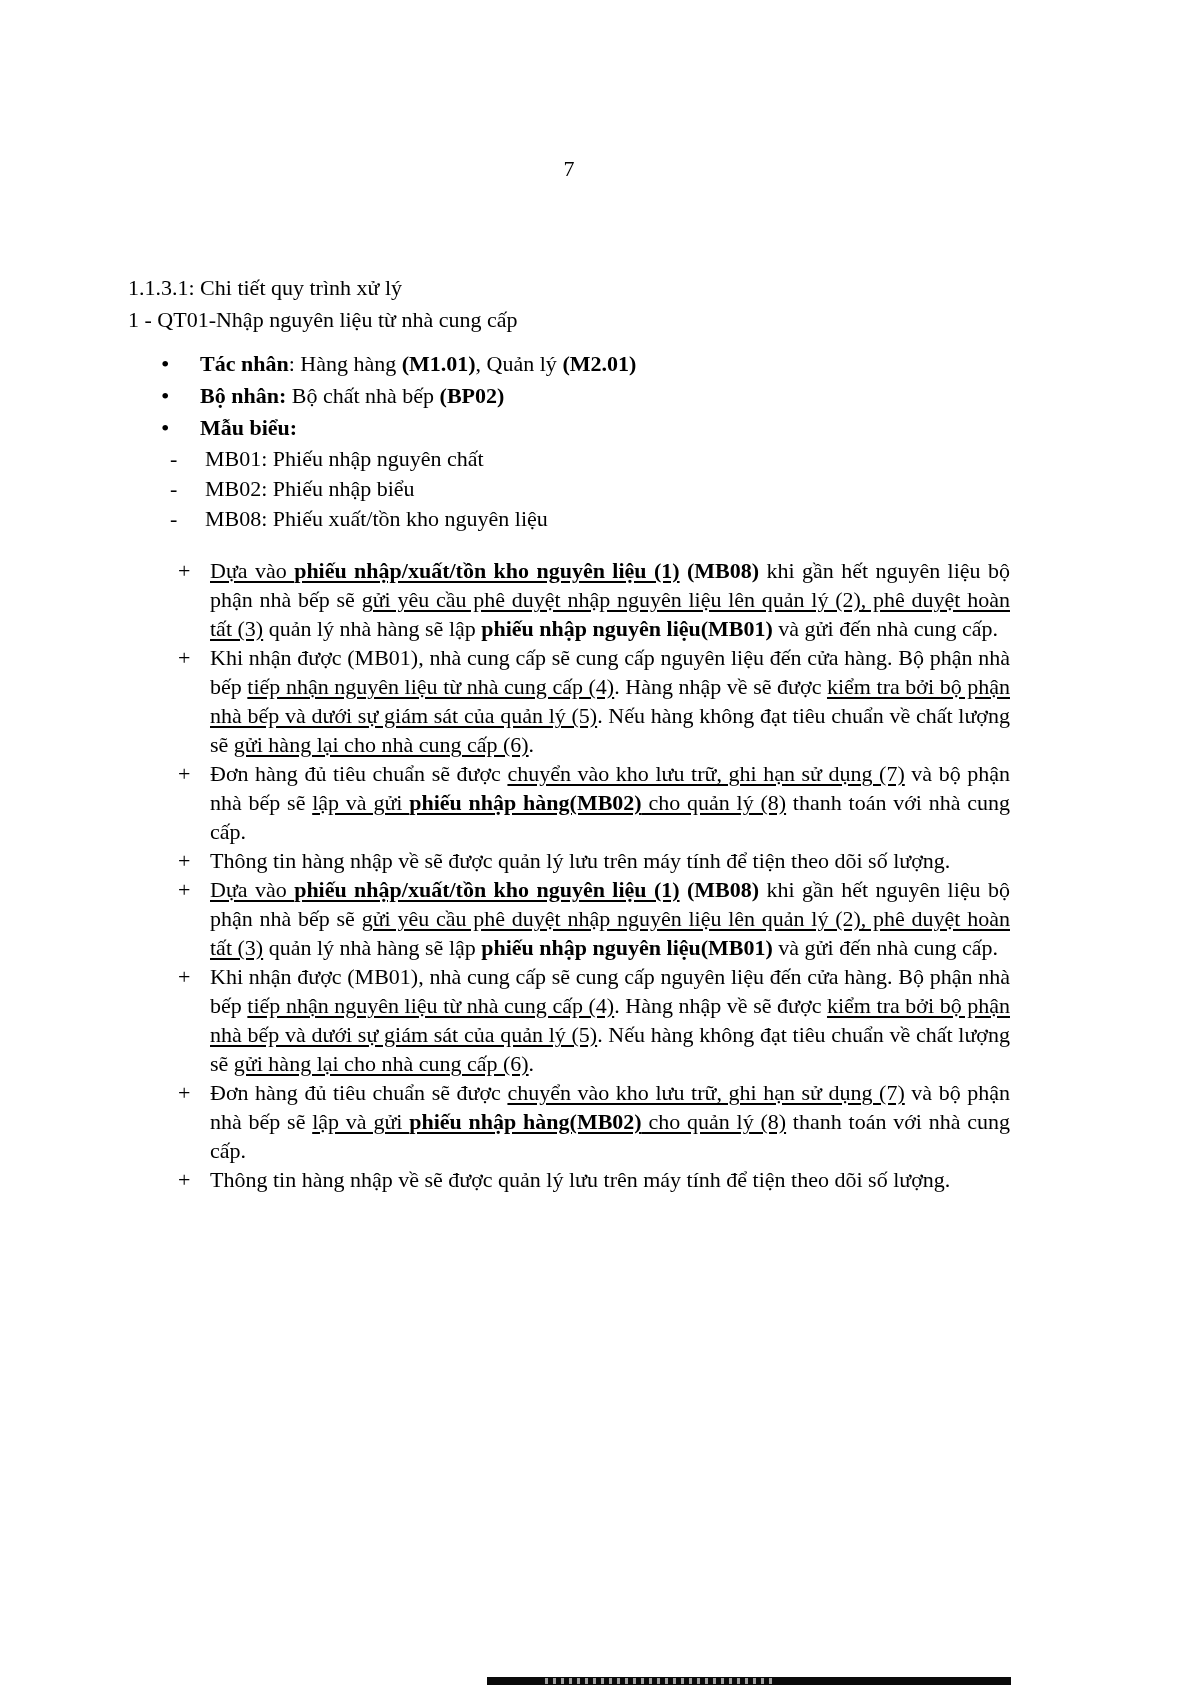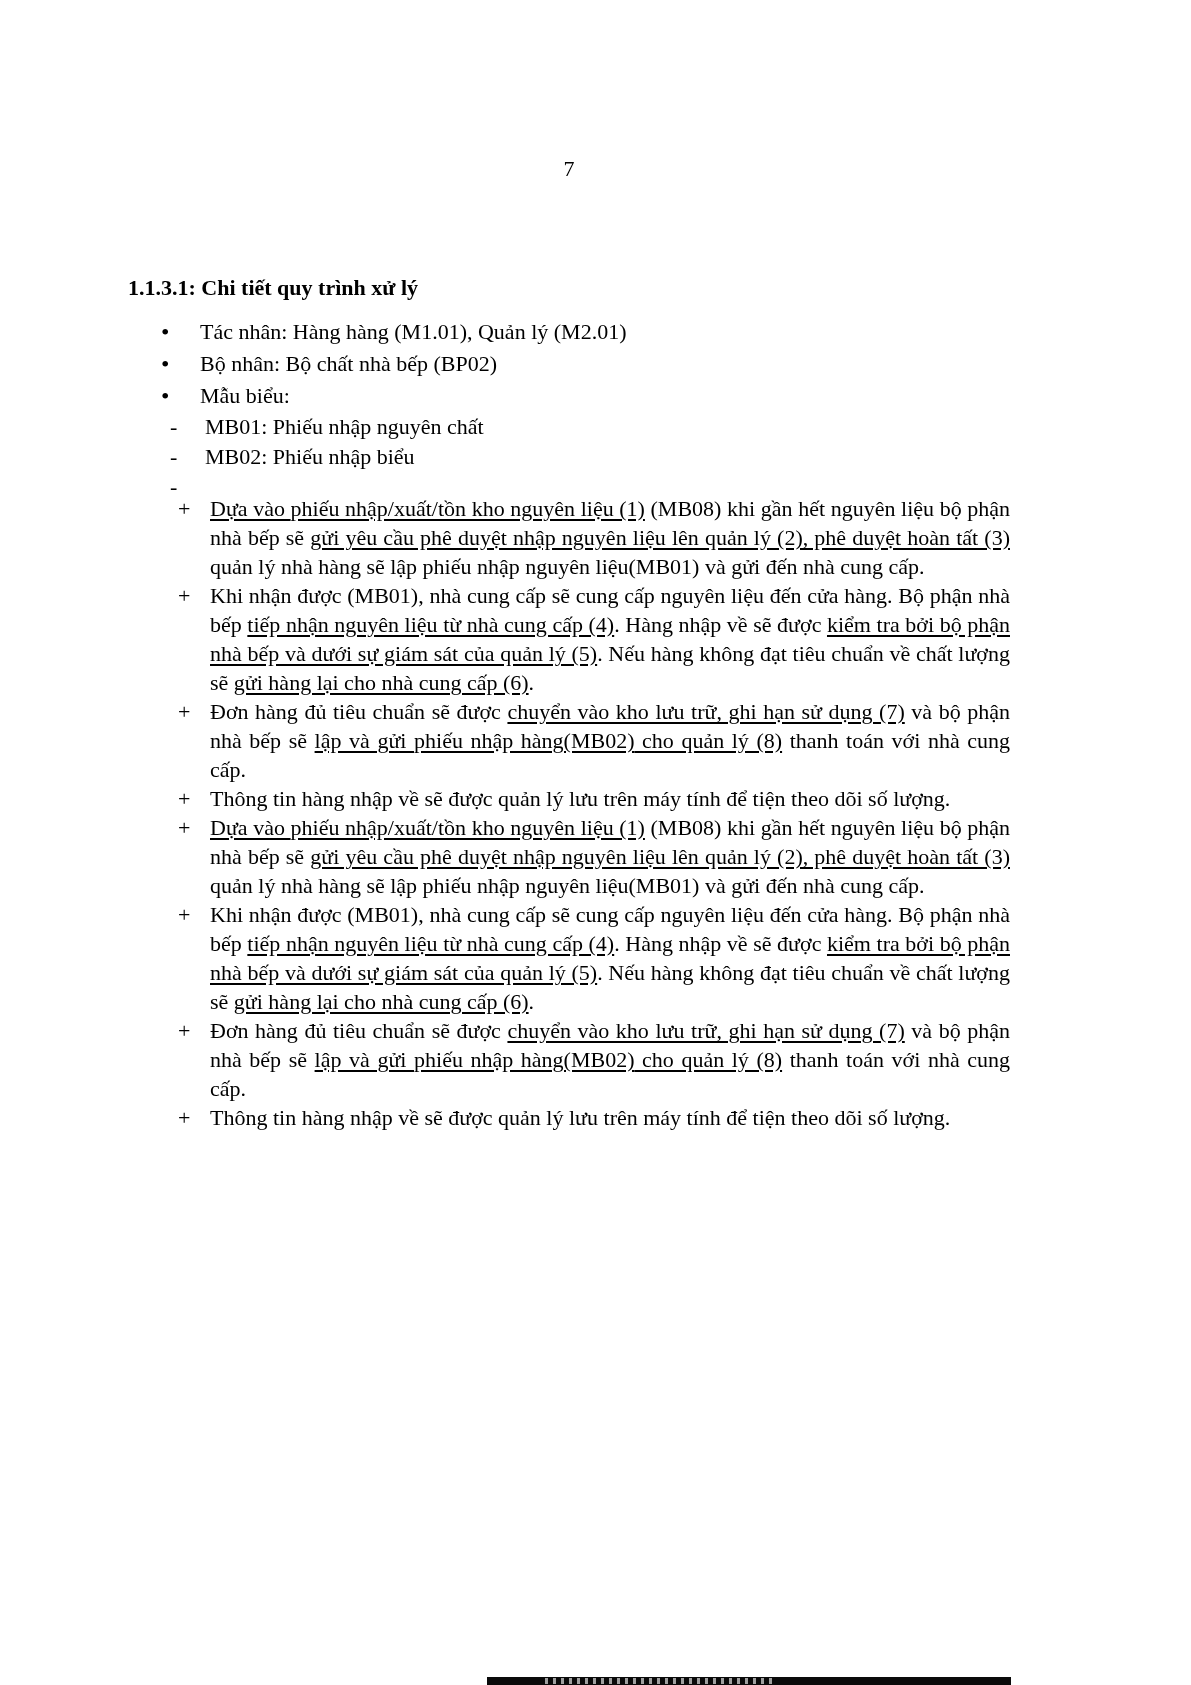--- a/index.html
+++ b/index.html
@@ -5,50 +5,51 @@
   * { margin:0; padding:0; box-sizing:border-box; }
   html,body { background:#ffffff; }
   body {
     width:1191px; height:1685px;
     position:relative; overflow:hidden;
     font-family:"Liberation Serif", serif;
     color:#000;
   }
   .page { padding:156px 181px 0 128px; }
   .page-number { text-align:center; font-size:22px; line-height:26px; margin-bottom:90px; }
-  .heading { font-size:22px; font-weight:bold; line-height:32px; }
+  .heading { font-size:22px; font-weight:normal; line-height:32px; }
   .bullet-list { margin-top:12px; }
   .li { position:relative; font-size:22px; }
   .bullet { padding-left:72px; line-height:32px; }
   .bullet .marker { position:absolute; left:33px; font-size:24px; }
   .dash { padding-left:77px; line-height:30px; }
   .dash .marker { position:absolute; left:42px; }
   .steps { margin-top:22px; }
   .step { padding-left:82px; line-height:29px; text-align:justify; }
   .step .marker { position:absolute; left:50px; }
-  .b { font-weight:normal; }
+  .b { font-weight:bold; }
   .u { text-decoration:underline; text-underline-offset:3px; }
   .bottom-bar {
     position:absolute; left:487px; bottom:0; width:524px; height:8px;
     background:#0a0a0a;
   }
   .bottom-bar-glyphs {
     position:absolute; left:58px; top:1px; width:230px; height:6px;
     background:repeating-linear-gradient(90deg,#b9b9b9 0 3px,transparent 3px 8px);
     opacity:.85;
   }
 </style>
 </head>
 <body>
 
 <div class="page">
 
   <div class="page-number">7</div>
 
   <div class="heading">1.1.3.1: Chi tiết quy trình xử lý</div>
+  <div class="heading">1 - QT01-Nhập nguyên liệu từ nhà cung cấp</div>
 
   <div class="bullet-list">
 
       <div class="li bullet">
         <span class="marker">•</span>
         <span><span class="b">Tác nhân</span><span>: Hàng hàng </span><span class="b">(M1.01)</span><span>, Quản lý </span><span class="b">(M2.01)</span></span>
       </div>
 
       <div class="li bullet">
         <span class="marker">•</span>
@@ -68,20 +69,21 @@
         <span>MB01: Phiếu nhập nguyên chất</span>
       </div>
 
       <div class="li dash">
         <span class="marker">-</span>
         <span>MB02: Phiếu nhập biểu</span>
       </div>
 
       <div class="li dash">
         <span class="marker">-</span>
+        <span>MB08: Phiếu xuất/tồn kho nguyên liệu</span>
       </div>
     </div>
 
   <div class="steps">
 
       <div class="li step">
         <span class="marker">+</span>
         <span><span class="u">Dựa vào </span><span class="b u">phiếu nhập/xuất/tồn kho nguyên liệu (1)</span><span> </span><span class="b">(MB08)</span><span> khi gần hết nguyên liệu bộ phận nhà bếp sẽ </span><span class="u">gửi yêu cầu phê duyệt nhập nguyên liệu lên quản lý (2), phê duyệt hoàn tất (3)</span><span> quản lý nhà hàng sẽ  lập </span><span class="b">phiếu nhập nguyên liệu(MB01)</span><span> và gửi đến nhà cung cấp.</span></span>
       </div>
 

